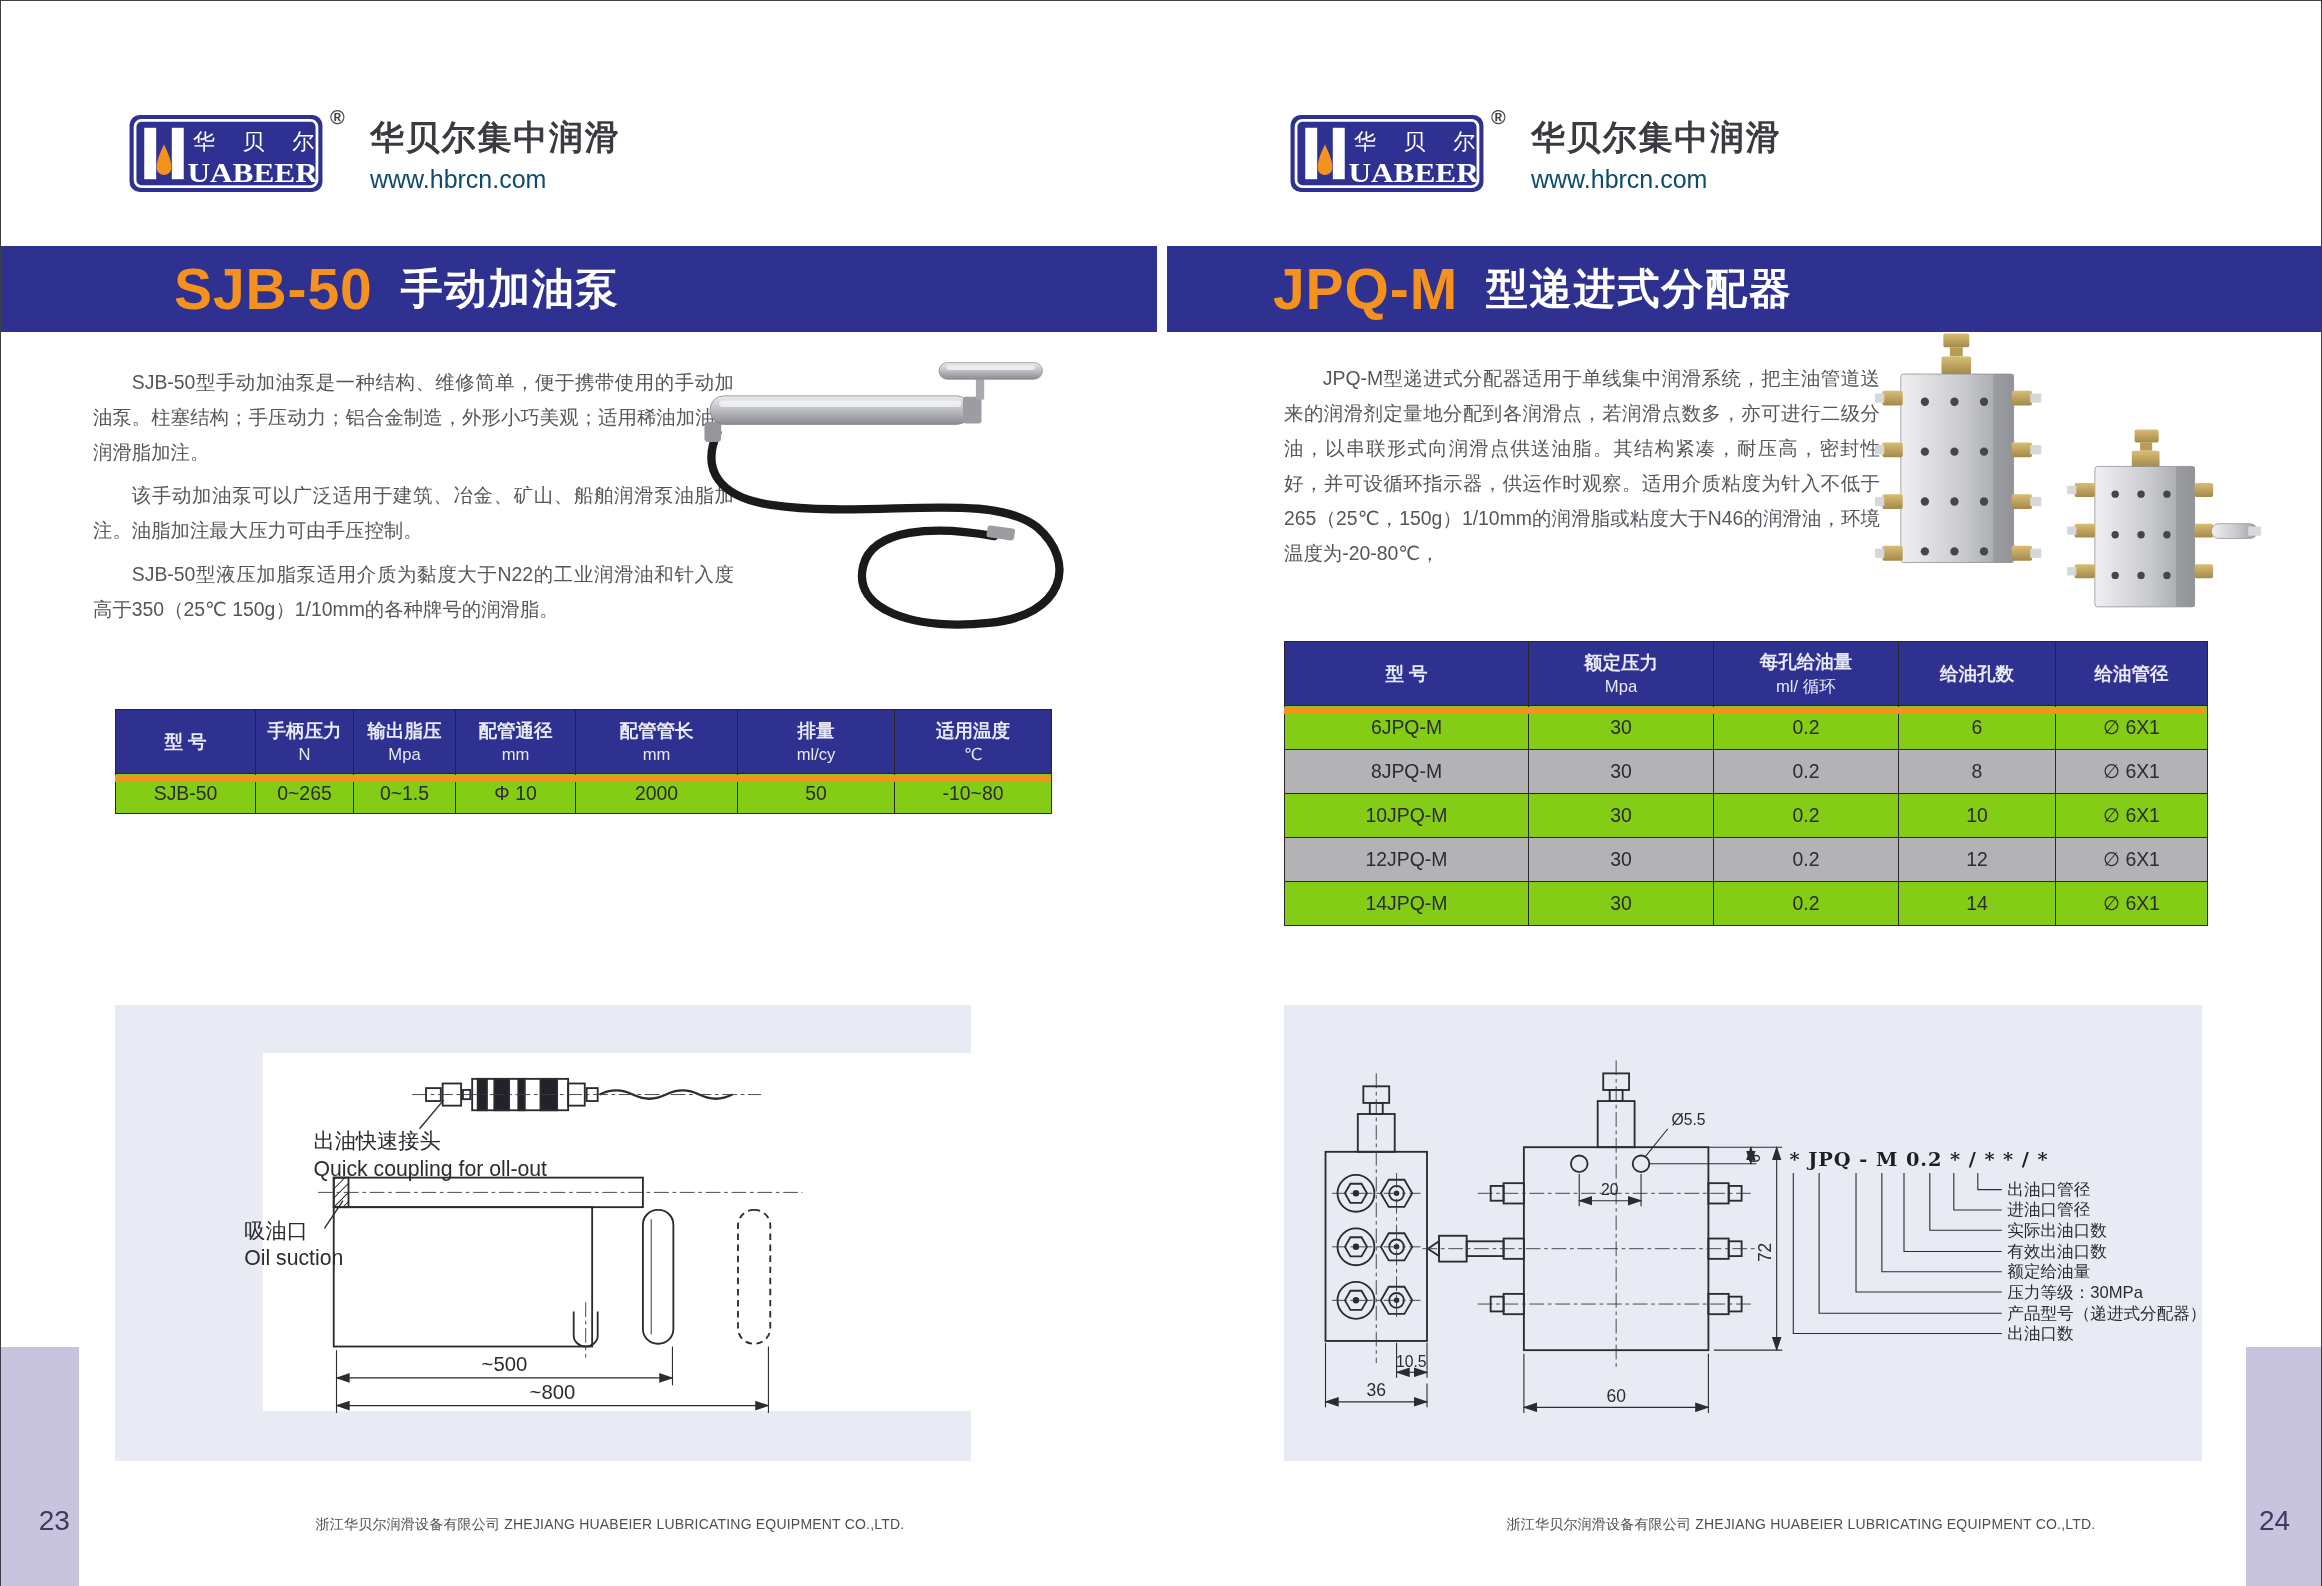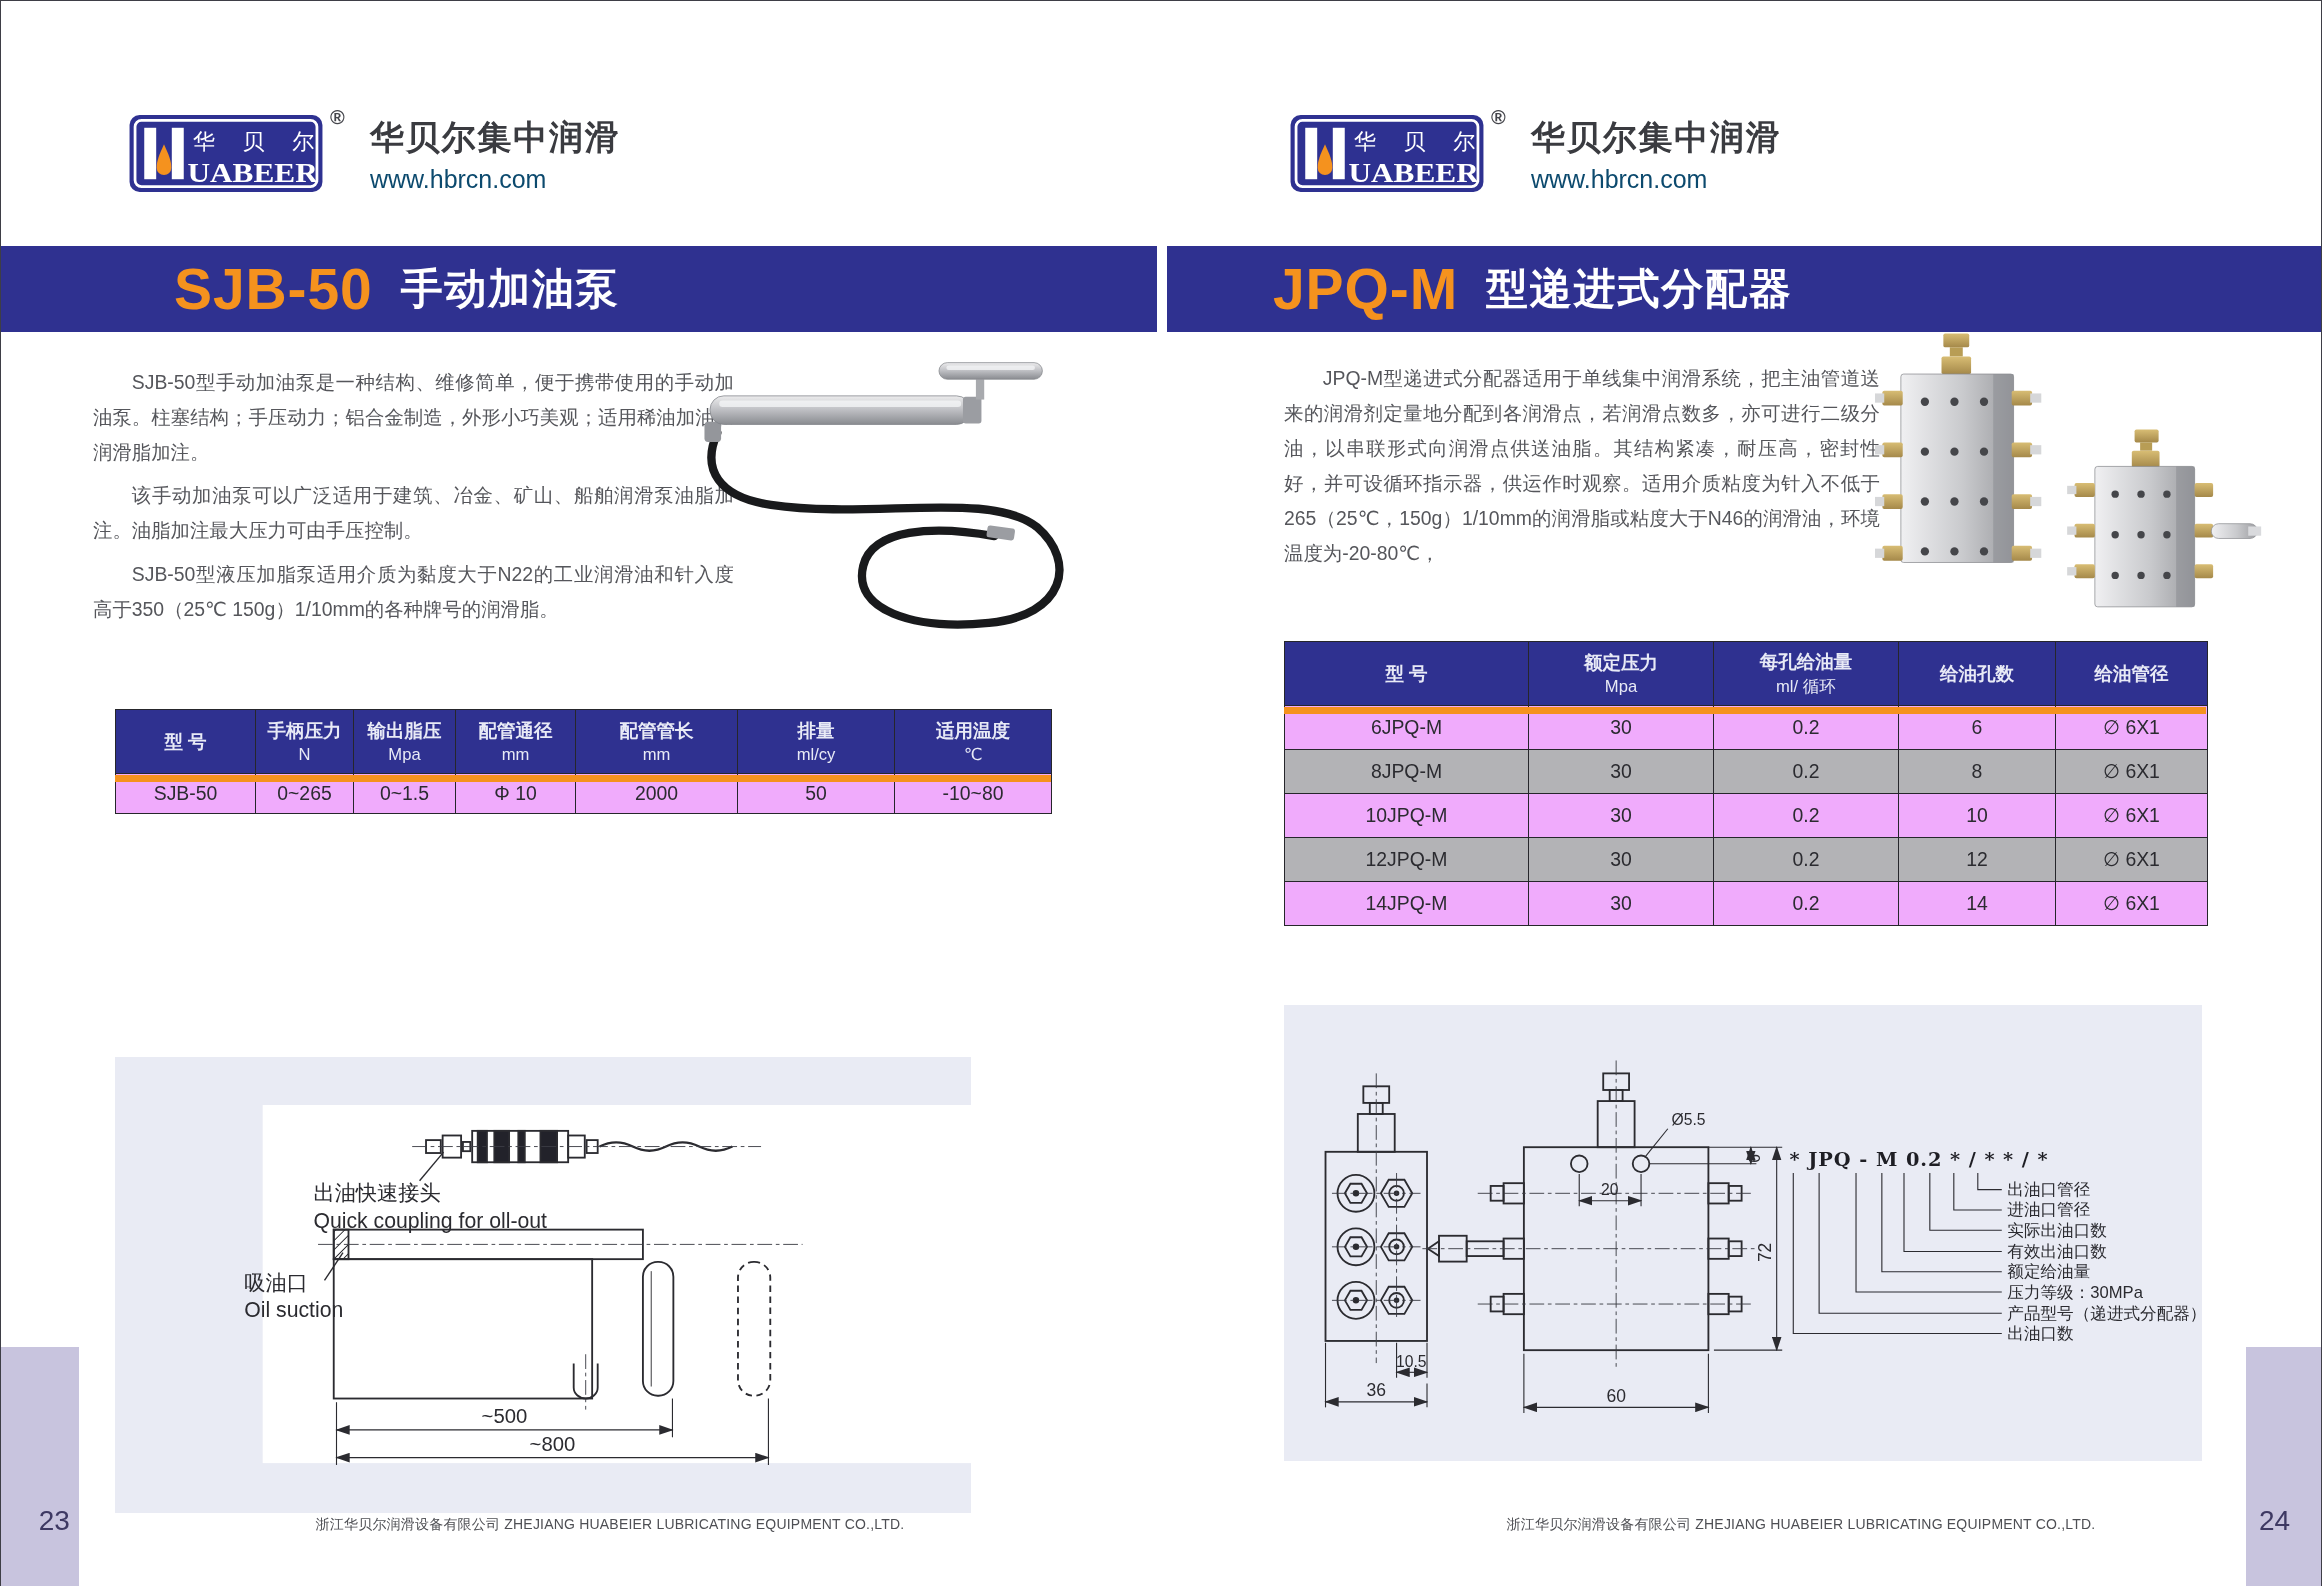--- a/index.html
+++ b/index.html
@@ -15,21 +15,21 @@
   .brand-site{font-size:25px;color:#0c4a6e;margin-top:3.7px;}
   .banner{position:absolute;top:245px;height:86px;background:#2f3190;display:flex;align-items:center;box-sizing:border-box;}
   .banner-model{font-size:57px;font-weight:800;color:#f5921e;letter-spacing:0.9px;}
   .banner-title{font-size:42px;font-weight:bold;color:#ffffff;margin-left:28px;letter-spacing:1.8px;text-align:center;}
   .bodytext{position:absolute;text-align:justify;font-size:19.4px;line-height:35px;color:#55565b;}
   .bodytext p{margin:0 0 8.3px 0;text-indent:2em;}
   .spec-table{position:absolute;border-collapse:collapse;table-layout:fixed;padding-left:24px;}
   .spec-table th{background:#2f3190;border:1.8px solid #26262b;color:#e8eaf6;font-size:18.5px;font-weight:bold;vertical-align:middle;padding:1.8px;}
   .spec-table th .u{display:block;font-size:16.6px;font-weight:normal;margin-top:1.8px;}
   .spec-table th .u:empty{display:none;}
-  .spec-table td{background:#f0abfc;border:1.8px solid #26262b;text-align:center;vertical-align:middle;font-size:19.4px;color:#2b2b30;}
+  .spec-table td{background:#84cc16;border:1.8px solid #26262b;text-align:center;vertical-align:middle;font-size:19.4px;color:#2b2b30;}
   #table-left th{height:59px}
   #table-left td{height:37px}
   #table-right th{height:59px}
   #table-right td{height:41px}
   #table-right tbody tr:nth-child(even) td{background:#b3b3b6;}
   .orange-bar{position:absolute;height:6.5px;background:#f5921e;z-index:3;}
   .panel{position:absolute;background:#e9ebf4;}
   .footer{position:absolute;top:1515px;text-align:center;font-size:14px;color:#4e4f54;letter-spacing:0.2px;}
   .tab{position:absolute;top:1346px;width:78px;height:241px;background:#c8c4de;}
   .tab .pn{position:absolute;bott
@@ -117,21 +117,21 @@
           <td>0~1.5</td>
           <td>Φ 10</td>
           <td>2000</td>
           <td>50</td>
           <td>-10~80</td>
         </tr>
       </tbody>
     </table>
     <div class="orange-bar" style="left:114px;top:774px;width:936px"></div>
 
-    <div class="panel" style="left:114px;top:1056px;width:856px;height:456px">
+    <div class="panel" style="left:114px;top:1004px;width:856px;height:456px">
       <svg width="934" height="456" viewBox="0 0 1012 494">
         <defs>
           <pattern id="hatchA" width="7" height="7" patternUnits="userSpaceOnUse" patternTransform="rotate(45)">
             <line x1="0" y1="0" x2="0" y2="7" stroke="#2b2b30" stroke-width="2"></line>
           </pattern>
           <marker id="arA" viewBox="0 0 12 8" markerWidth="13" markerHeight="9" refX="11" refY="4" orient="auto-start-reverse">
             <path d="M0,0 L12,4 L0,8 Z" fill="#2b2b30"></path>
           </marker>
         </defs>
         <rect x="160" y="52" width="835" height="388" fill="#ffffff"></rect>

